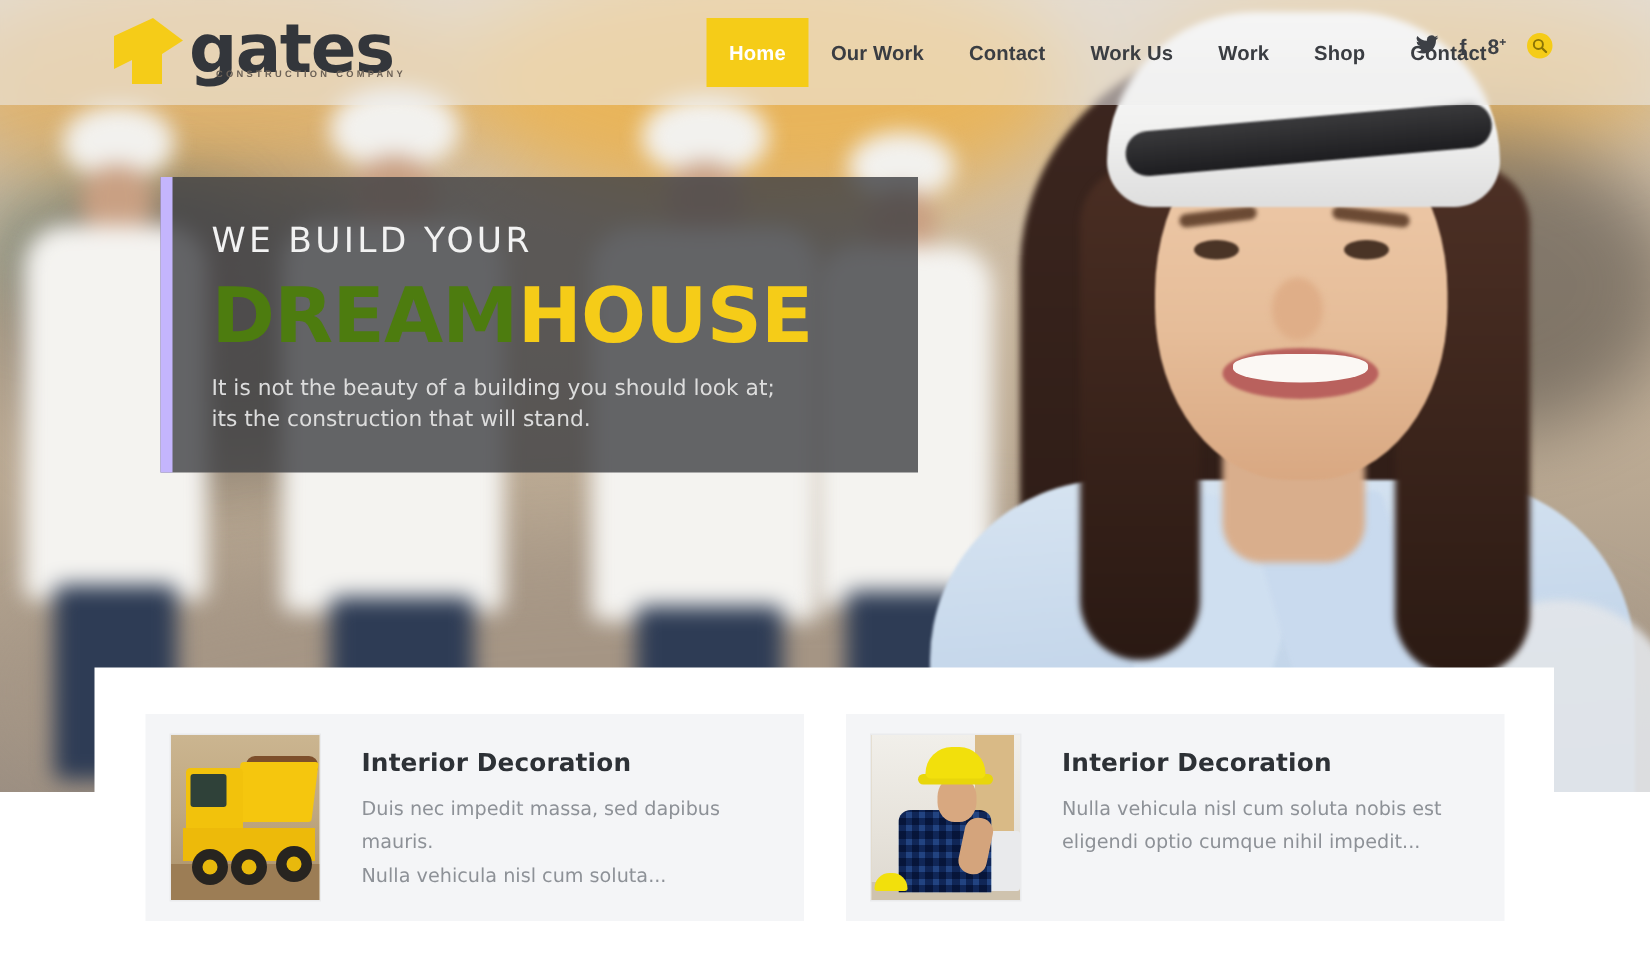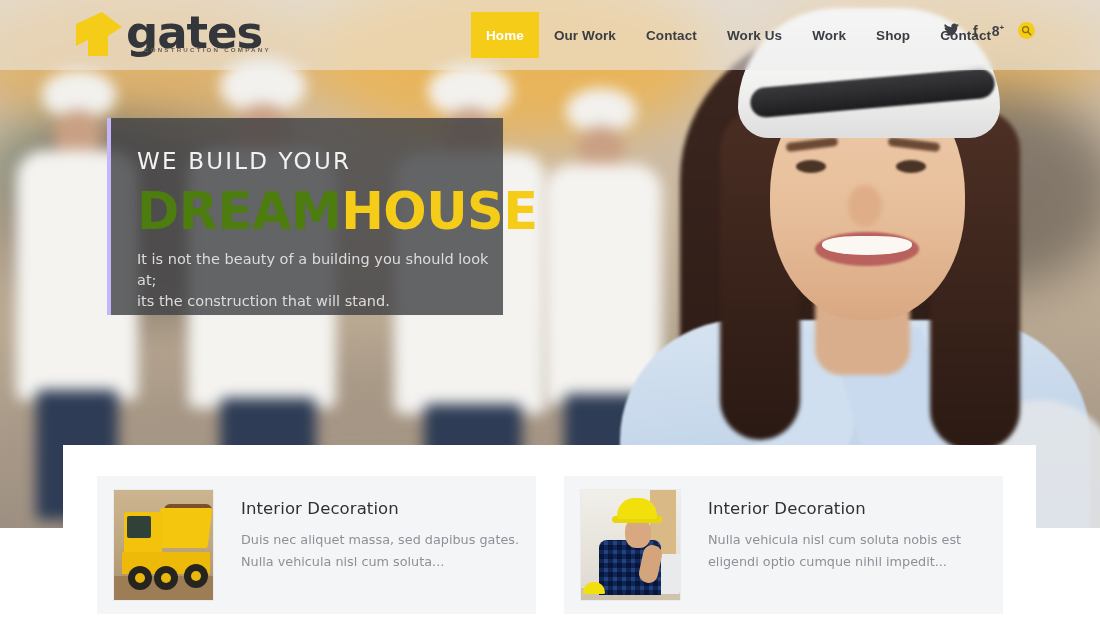--- a/index.html
+++ b/index.html
@@ -130,23 +130,23 @@
 
   .social{ position:absolute; left:944px; top:22px; display:flex; align-items:center; gap:14px; }
   .social span{ font-size:14px; color:#3d4046; font-weight:bold; line-height:1; cursor:pointer; }
   .srch{
     width:17px; height:17px; border-radius:50%; background:#f5cc18;
     display:flex; align-items:center; justify-content:center;
   }
 
   
   .hero-box{
-    position:absolute; left:107px; top:118px; width:396px; height:197px; z-index:10;
+    position:absolute; left:107px; top:118px; width:505px; height:197px; z-index:10;
     background:rgba(62,64,68,0.80);
-    border-left:4px solid #c4b5fd;
+    border-left:8px solid #c4b5fd;
   }
   .hb-inner{ padding:30px 0 0 26px; }
   .hb-kicker{
     font-size:23px; color:#f2f2f2; letter-spacing:2.2px; font-weight:normal;
     font-family:"DejaVu Sans", sans-serif;
   }
   .hb-title{
     margin-top:12px; font-size:51px; font-weight:bold; letter-spacing:-0.5px; line-height:1;
     font-family:"DejaVu Sans", sans-serif;
   }
@@ -180,21 +180,21 @@
   .card{
     width:439px; height:138px; background:#f4f5f7;
     display:flex; padding:14px 0 0 17px;
   }
   .card-thumb{
     width:99px; height:110px; flex:none; overflow:hidden;
     background:#d9c9a8; position:relative; box-shadow:0 0 0 1px rgba(0,0,0,.04);
   }
   .card-body{ padding:9px 12px 0 28px; }
   .card-title{
-    font-size:16.5px; color:#2d3136; font-weight:normal; letter-spacing:.1px;
+    font-size:16.5px; color:#2d3136; font-weight:bold; letter-spacing:.1px;
     font-family:"DejaVu Sans", sans-serif;
   }
   .card-text{
     margin-top:11px; font-size:12.8px; line-height:1.75; color:#8d9197;
     font-family:"DejaVu Sans", sans-serif;
   }
 
   
   .t1-sky{ position:absolute; inset:0; background:linear-gradient(180deg,#cbb590 0%,#c0a881 45%,#a98f6a 100%); }
   .t1-cab{ position:absolute; left:10px; top:22px; width:38px; height:55px; background:#f2c20c; border-radius:3px; }
@@ -354,21 +354,21 @@
         <div class="t1-wheel" style="left:14px; top:76px;"></div>
         <div class="t1-wheel" style="left:40px; top:76px;"></div>
         <div class="t1-wheel" style="left:70px; top:74px;"></div>
         <div class="t1-hub" style="left:21px; top:83px;"></div>
         <div class="t1-hub" style="left:47px; top:83px;"></div>
         <div class="t1-hub" style="left:77px; top:81px;"></div>
       </div>
       <div class="card-body">
         <div class="card-title">Interior Decoration</div>
         <div class="card-text">
-          <div>Duis nec aliquet massa, sed dapibus gates.</div>
+          <div>Duis nec impedit massa, sed dapibus mauris.</div>
           <div>Nulla vehicula nisl cum soluta...</div>
         </div>
       </div>
     </div>
 
     <div class="card">
       <div class="card-thumb">
         <div class="t2-wall"></div>
         <div class="t2-wood"></div>
         <div class="t2-desk"></div>

